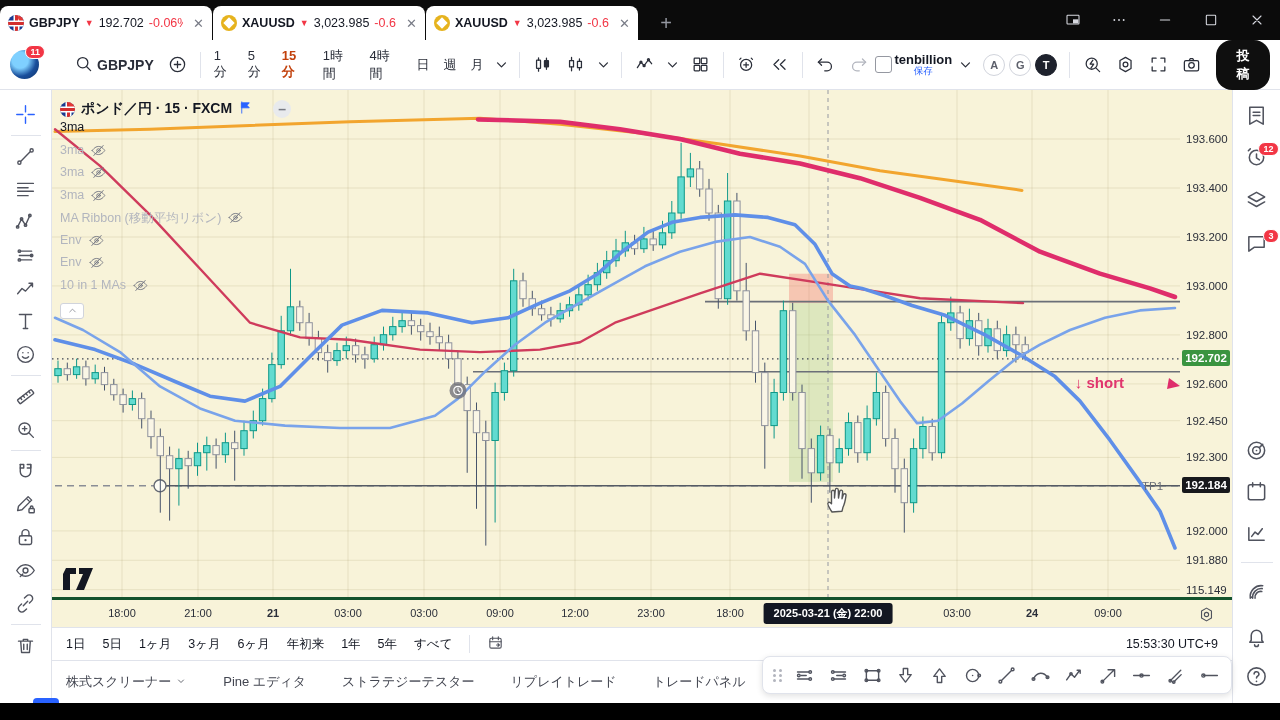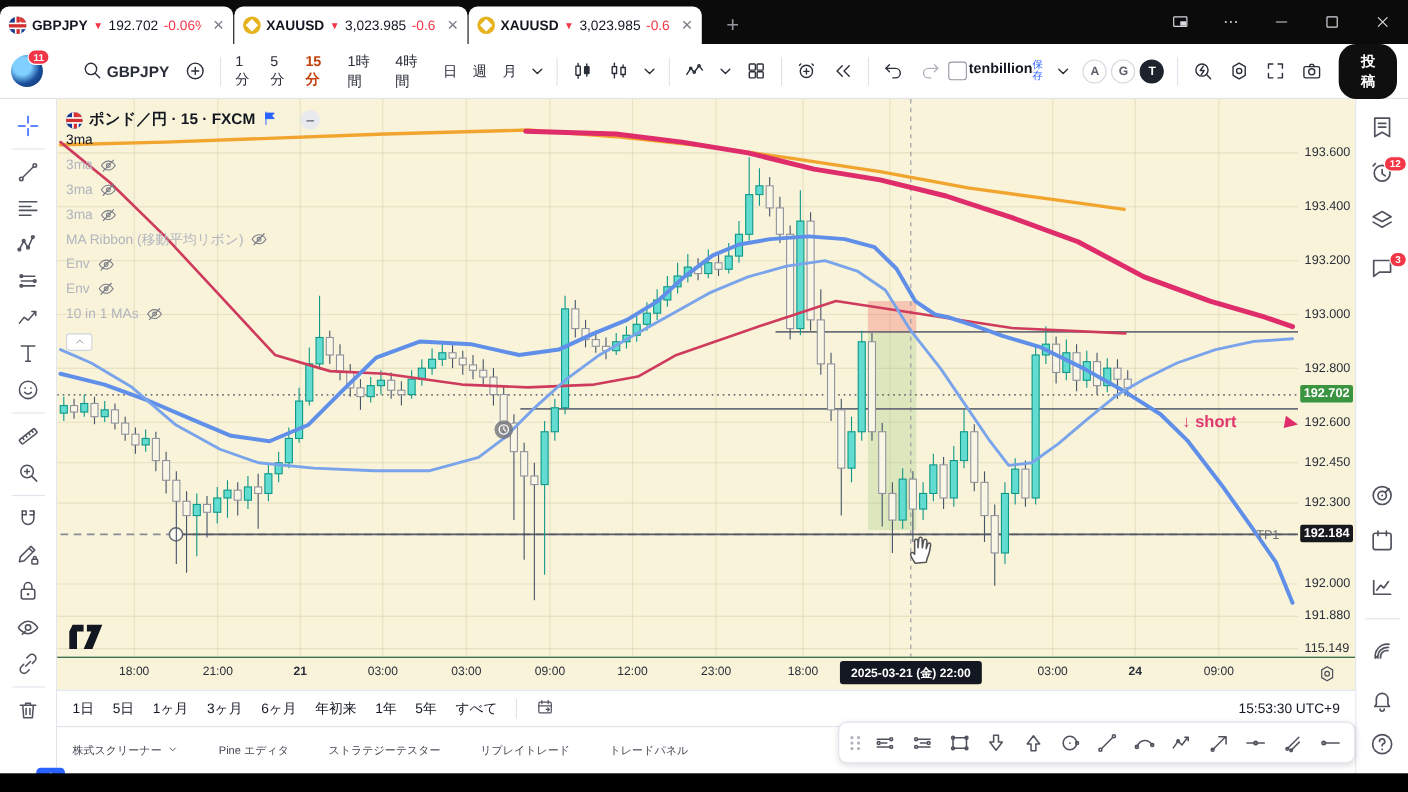--- a/index.html
+++ b/index.html
@@ -32,21 +32,21 @@
     border-bottom:1px solid #e0e3eb; display:flex; align-items:center; padding:0 10px; color:#131722; }
   .toolbar svg { width:19px; height:19px; }
   .tbtn { display:flex; align-items:center; gap:4px; padding:4px 7px; border-radius:5px; color:#2a2e39; font-size:13px; }
   .sep { width:1px; height:26px; background:#e0e3eb; margin:0 6px; flex:none; }
   .avatar { position:relative; width:29px; height:29px; border-radius:50%;
     background:radial-gradient(circle at 35% 35%, #7fd0ff 0 30%, #1a4f9c 60%, #0d2f63); margin-right:28px; flex:none; }
   .badge { position:absolute; top:-5px; right:-6px; background:#f23645; color:#fff; font-size:9px;
     font-weight:bold; border-radius:8px; padding:1px 4px; border:1.5px solid #fff; }
   .tf { padding:4px 7px; font-size:13px; color:#2a2e39; border-radius:5px; }
   .tf.active { color:#c2410c; font-weight:bold; }
-  .acct { display:flex; flex-direction:row; line-height:1.05; margin:0 2px; }
+  .acct { display:flex; flex-direction:column; align-items:center; line-height:1.05; margin:0 2px; }
   .acct .nm { font-size:13px; font-weight:bold; color:#131722; }
   .acct .sv { font-size:9.5px; color:#2962ff; }
   .circ { width:22px; height:22px; border-radius:50%; border:1px solid #d1d4dc; color:#5d606b;
     font-size:11px; font-weight:bold; display:flex; align-items:center; justify-content:center; background:#fff; flex:none; }
   .circ.dark { background:#1e222d; color:#fff; border-color:#1e222d; }
   .chkbox { width:17px; height:17px; border:1.5px solid #9598a1; border-radius:3px; background:#fff; flex:none; }
   .publish { background:#0f0f0f; color:#fff; font-size:13px; font-weight:bold; border-radius:16px;
     padding:7px 14px; margin-left:8px; }
 
   
@@ -69,21 +69,21 @@
   .rtool .badge { top:-3px; right:-4px; }
   .rdiv { position:absolute; left:8px; width:32px; height:1px; background:#e0e3eb; }
 
   
   .chartwrap { position:absolute; left:52px; top:90px; width:1180px; height:613px; background:#f8f3d9; }
   #chart { position:absolute; left:0; top:0; }
   .gutter { position:absolute; left:1128px; top:0; width:52px; height:507px; font-size:11.5px; color:#2a2e39; }
   .ptick { position:absolute; left:6px; }
   .pbadge { position:absolute; left:2px; width:48px; text-align:center; color:#fff; font-size:11.5px;
     font-weight:bold; border-radius:2px; padding:2px 0; }
-  .timeaxis { position:absolute; left:0; top:507px; width:1180px; height:30px; border-top:1px solid #14532d;
+  .timeaxis { position:absolute; left:0; top:507px; width:1180px; height:30px; border-top:3px solid #14532d;
     font-size:11px; color:#2a2e39; }
   .ttick { position:absolute; top:7px; transform:translateX(-50%); }
   .ttick.day { font-weight:bold; }
   .ttip { position:absolute; top:3px; transform:translateX(-50%); background:#131722; color:#fff;
     font-size:11px; font-weight:bold; padding:3px 10px; border-radius:3px; white-space:nowrap; }
   .axgear { position:absolute; left:1146px; top:6px; color:#50535e; }
   .axgear svg { width:17px; height:17px; }
 
   
   .legend { position:absolute; left:8px; top:8px; font-size:13px; color:#131722; }
@@ -100,21 +100,21 @@
 
   
   .rangebar { position:absolute; left:52px; top:627px; width:1180px; height:33px; background:#fff;
     border-top:1px solid #e0e3eb; display:flex; align-items:center; padding:0 14px; gap:17px;
     font-size:12.5px; color:#131722; }
   .rangebar .clock { margin-left:auto; font-size:12.5px; color:#131722; }
   .rangebar svg { width:17px; height:17px; color:#50535e; }
   .rb-sep { width:1px; height:18px; background:#e0e3eb; }
   .bottommenu { position:absolute; left:52px; top:660px; width:1180px; height:43px; background:#fff;
     border-top:1px solid #e0e3eb; display:flex; align-items:center; padding:0 14px; gap:36px;
-    font-size:10px; color:#434651; }
+    font-size:13px; color:#434651; }
   .bm-item { display:flex; align-items:center; gap:4px; }
   .bm-item svg { width:12px; height:12px; }
   .drawpill { position:absolute; left:762px; top:656px; width:470px; height:38px; background:#fff;
     border:1px solid #e0e3eb; border-radius:8px; box-shadow:0 2px 6px rgba(0,0,0,.12);
     display:flex; align-items:center; padding:0 6px; gap:2px; z-index:6; }
   .dp-handle { display:grid; grid-template-columns:4px 4px; gap:2px; margin:0 4px; }
   .dp-handle i { width:3px; height:3px; border-radius:50%; background:#b2b5be; }
   .dptool { width:32px; height:30px; display:flex; align-items:center; justify-content:center; color:#50535e; }
   .dptool svg { width:21px; height:21px; }
   .blackbar { position:absolute; left:0; top:703px; width:1280px; height:17px; background:#000; z-index:9; }

